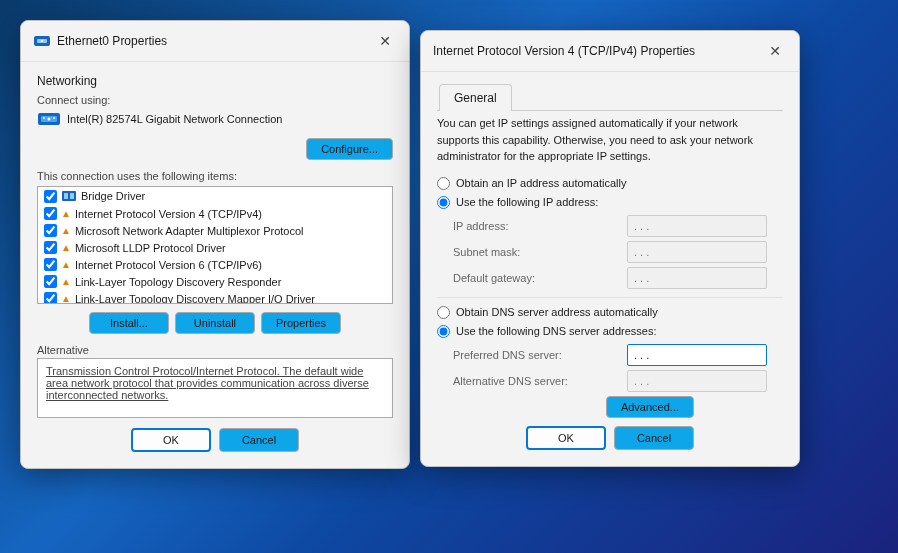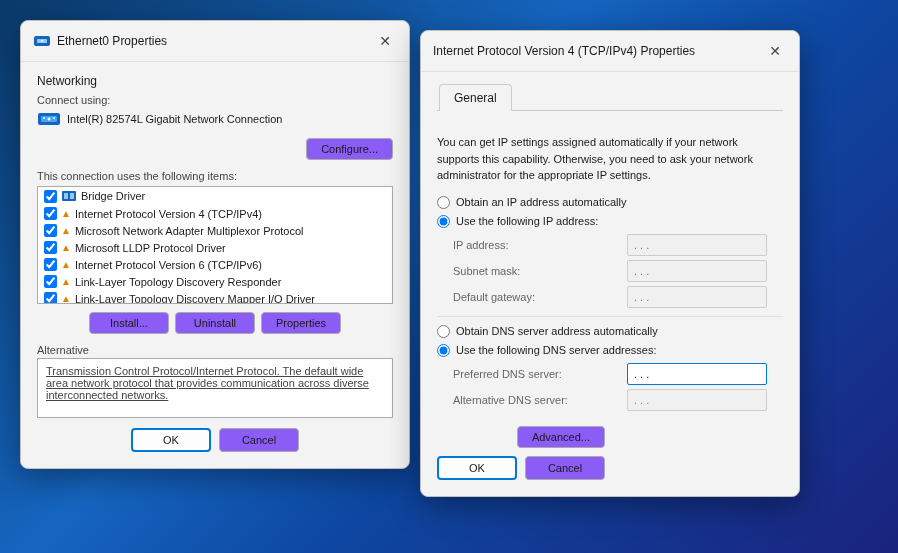--- a/index.html
+++ b/index.html
@@ -124,21 +124,21 @@
     }
 
     .btn-row {
       display: flex;
       gap: 6px;
       margin-bottom: 10px;
       justify-content: center;
     }
 
     .win-btn {
-      background: #8b5cf6;
+      background: #0ea5e9;
       border: 1px solid #aaa;
       border-radius: 4px;
       padding: 4px 14px;
       font-size: 11px;
       cursor: pointer;
       color: #1a1a1a;
       min-width: 80px;
       text-align: center;
     }
     .win-btn-default {
@@ -173,21 +173,21 @@
     
     .tcp-dialog {
       left: 420px;
       top: 30px;
       width: 380px;
     }
 
     .tabs-bar {
       display: flex;
       border-bottom: 1px solid #ccc;
-      margin-bottom: 23px;
+      margin-bottom: 4px;
       padding: 0 2px;
     }
 
     .tab {
       padding: 6px 14px;
       font-size: 12px;
       color: #1a1a1a;
       cursor: pointer;
       border: 1px solid transparent;
       border-bottom: none;
@@ -265,23 +265,23 @@
     .validate-row {
       display: flex;
       align-items: center;
       gap: 6px;
       margin: 10px 0 12px;
       font-size: 11px;
     }
 
     .advanced-ok-row {
       display: flex;
-      justify-content: flex-start;
-      align-items: center;
-      margin-top: 15px;
+      justify-content: center;
+      align-items: center;
+      margin-top: 4px;
     }
 
     .advanced-btn-area {
       display: flex;
       justify-content: flex-end;
     }
 
     .ok-cancel-right {
       display: flex;
       gap: 8px;

